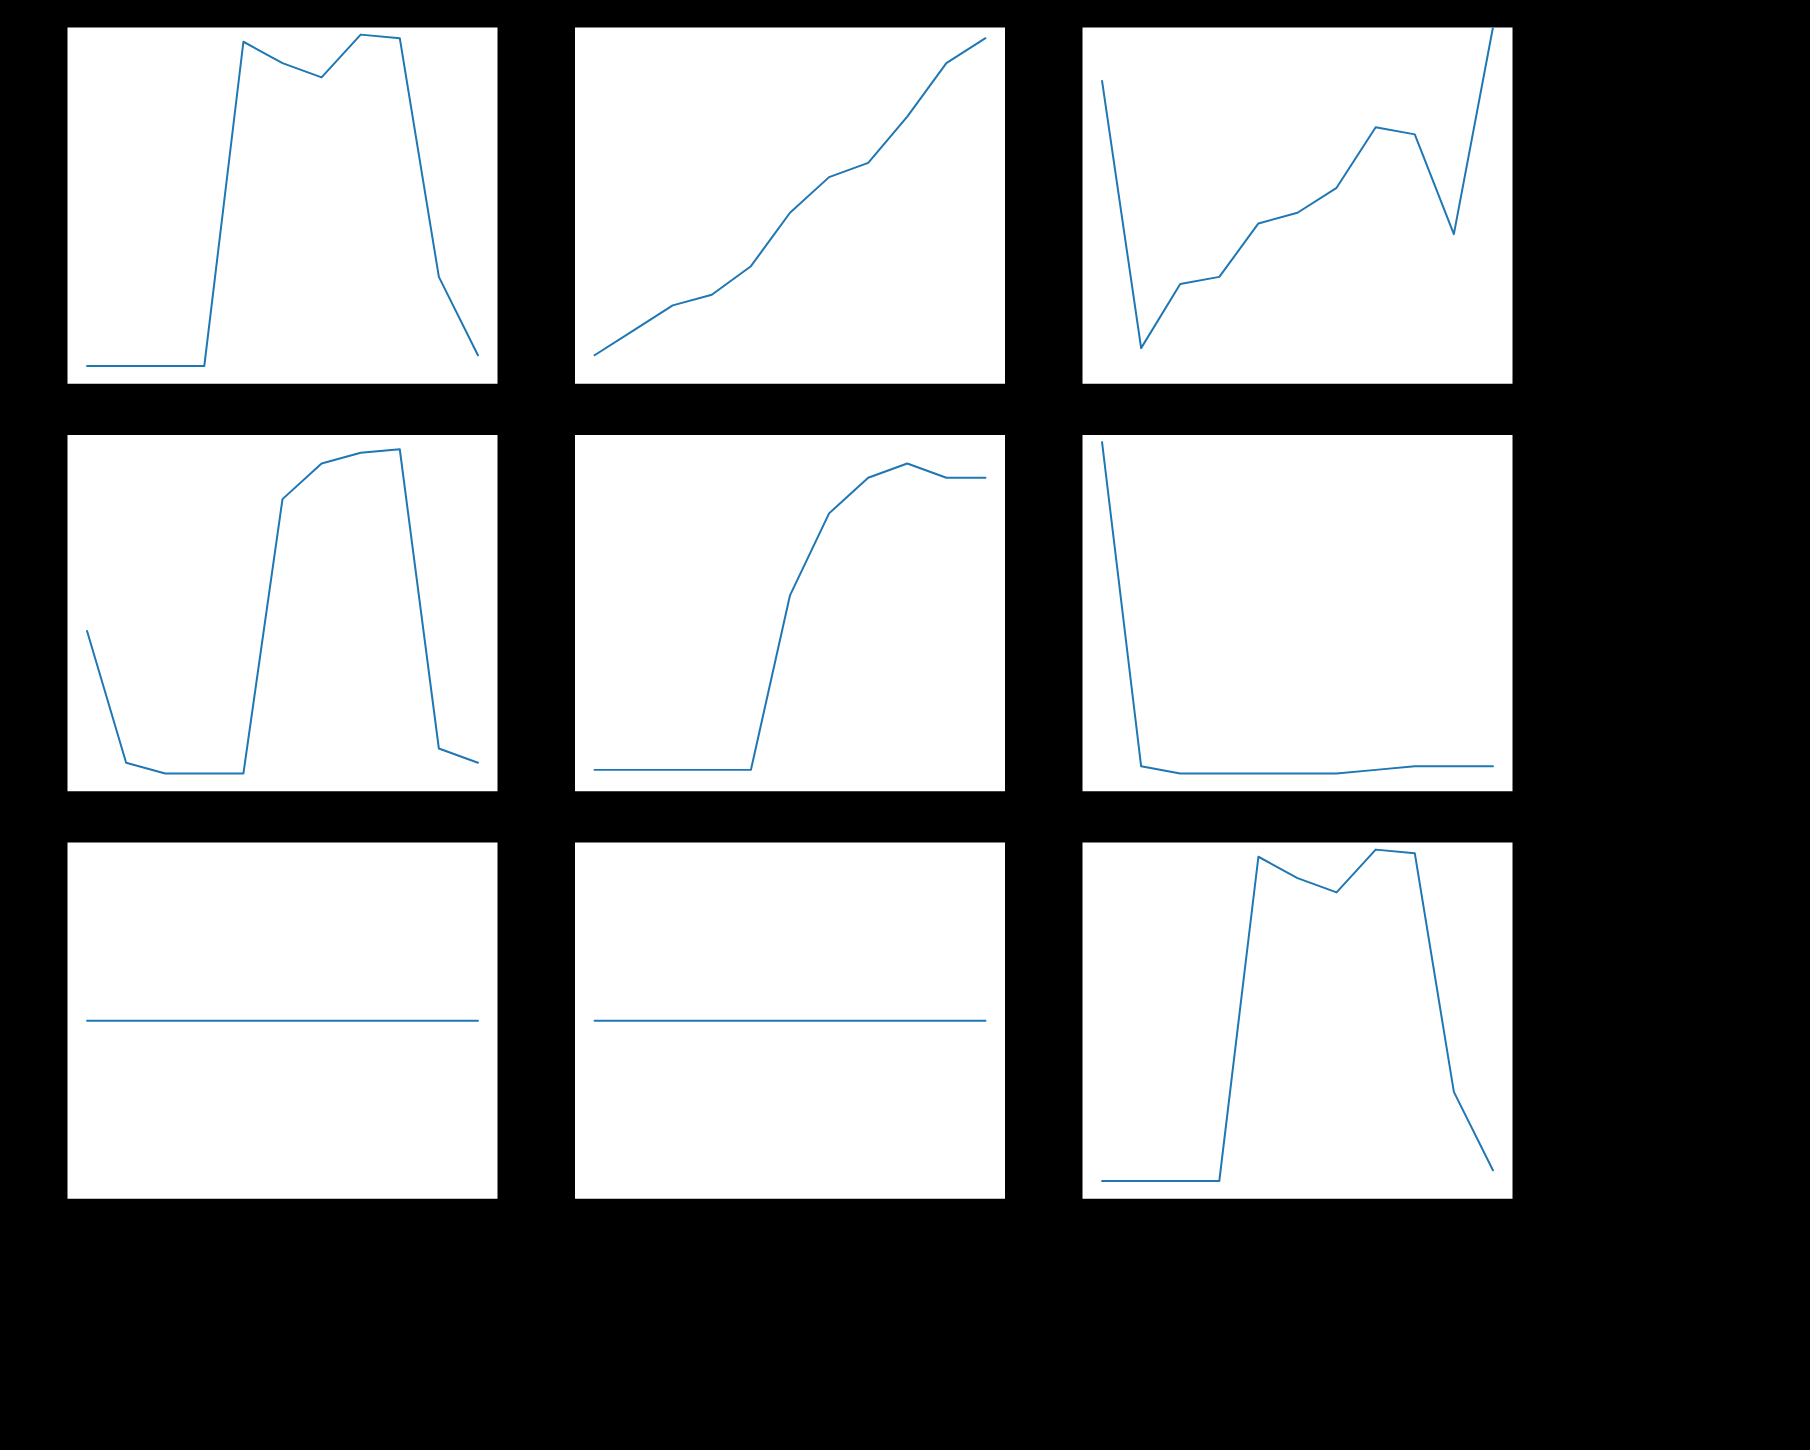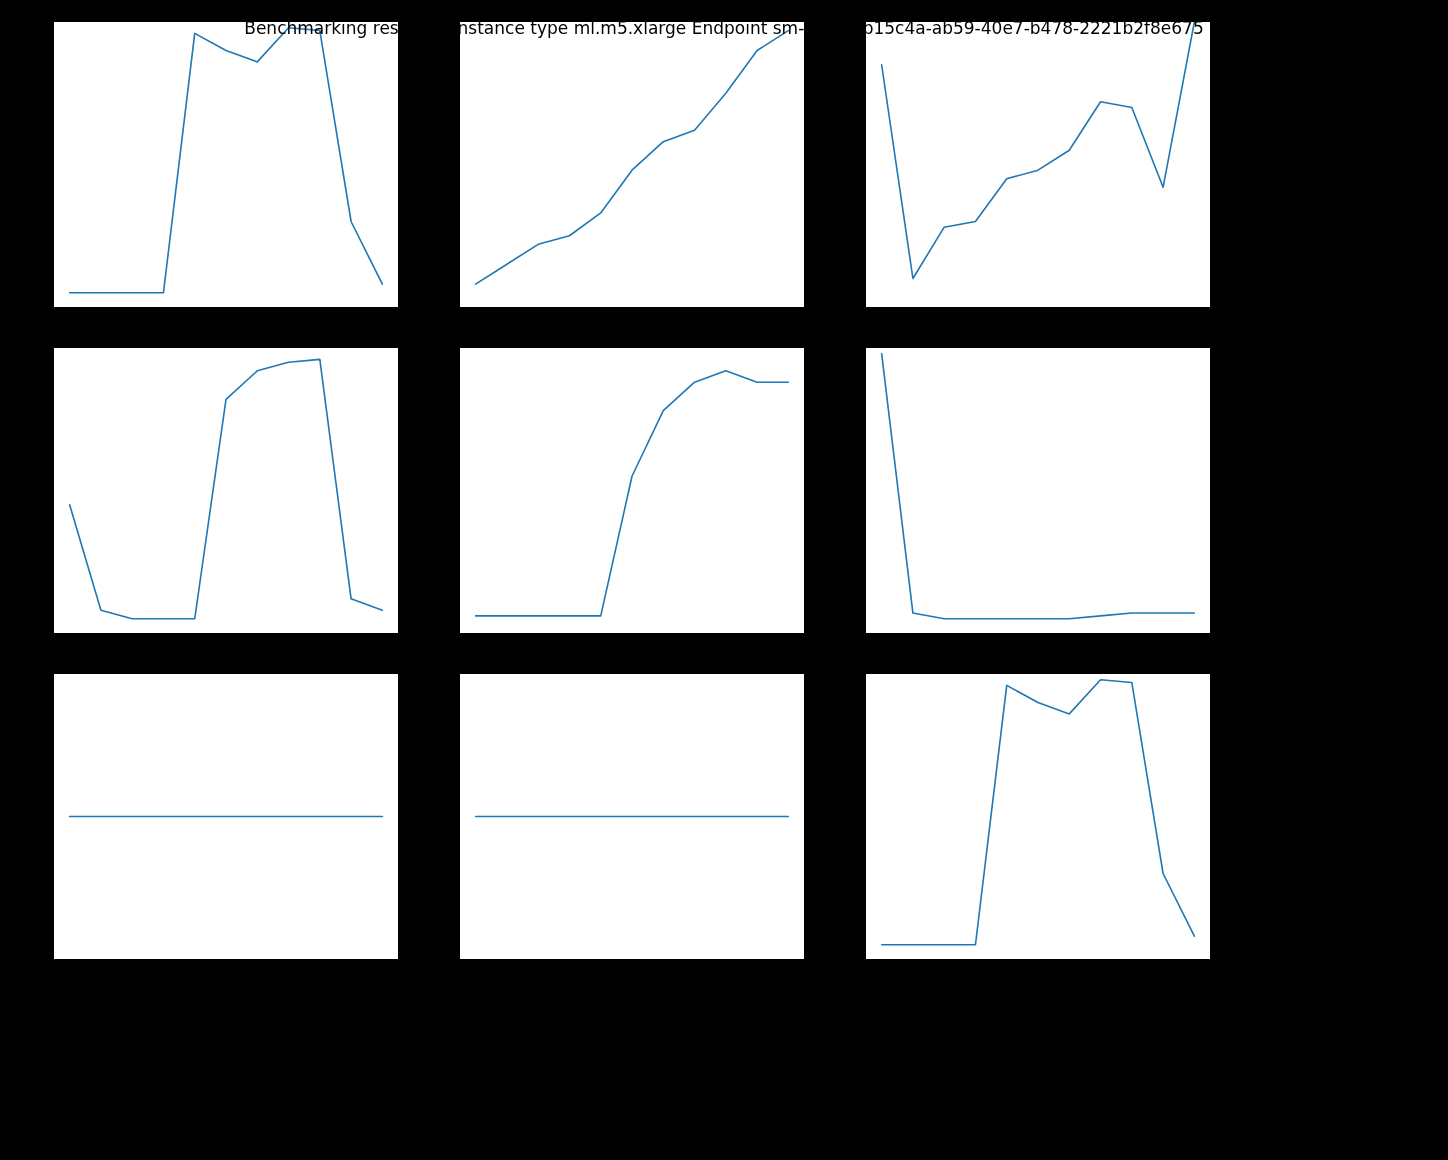--- a/index.html
+++ b/index.html
@@ -32,21 +32,20 @@
     background: #fff;
   }
   .axes svg {
     display: block;
   }
 </style>
 </head>
 <body>
 
 <div class="figure">
-  <div class="suptitle">Benchmarking result on instance type ml.m5.xlarge Endpoint sm-epc-50b15c4a-ab59-40e7-b478-2221b2f8e675</div>
 
   <div class="axes" id="ax0" style="left: 54px; top: 22px; width: 344px; height: 285px;">
       <svg width="344" height="285">
         <path d="M15.64 270.75 L46.91 270.75 L78.18 270.75 L109.45 270.75 L140.73 11.40 L172.00 28.50 L203.27 39.90 L234.55 5.70 L265.82 8.55 L297.09 199.50 L328.36 262.20" fill="none" stroke="#1f77b4" stroke-width="1.6" stroke-linejoin="round" stroke-linecap="round"></path>
       </svg>
     </div>
   <div class="axes" id="ax1" style="left: 460px; top: 22px; width: 344px; height: 285px;">
       <svg width="344" height="285">
         <path d="M15.64 262.20 L46.91 242.25 L78.18 222.30 L109.45 213.75 L140.73 190.95 L172.00 148.20 L203.27 119.70 L234.55 108.30 L265.82 71.25 L297.09 28.50 L328.36 8.55" fill="none" stroke="#1f77b4" stroke-width="1.6" stroke-linejoin="round" stroke-linecap="round"></path>
       </svg>

